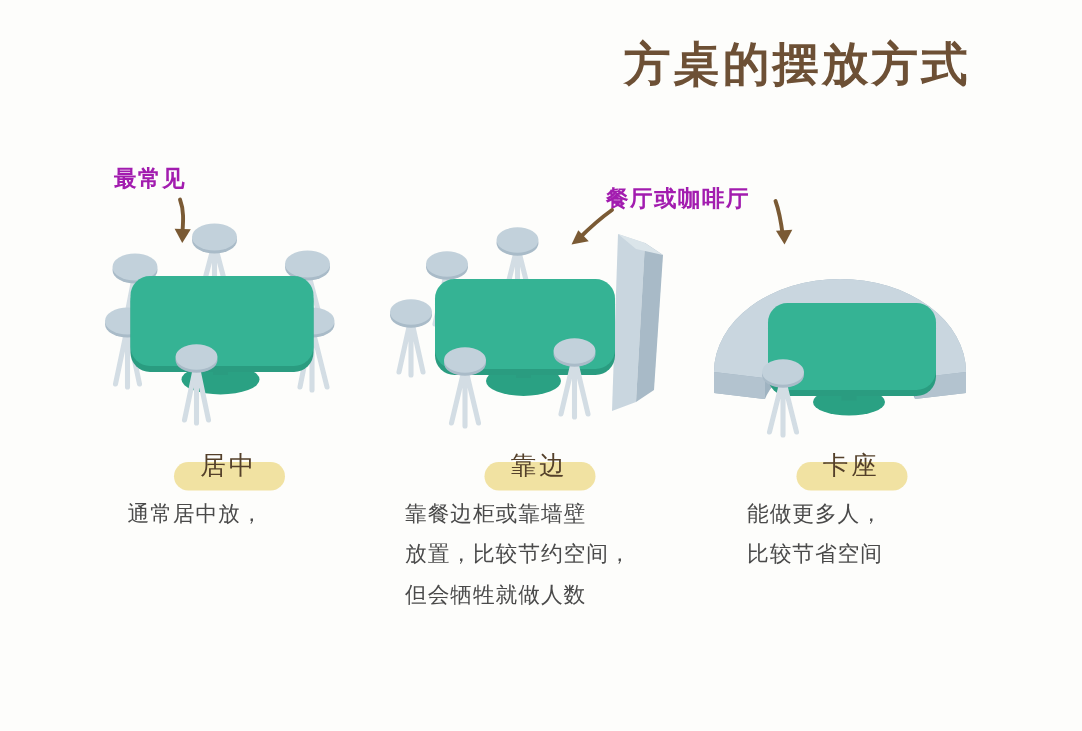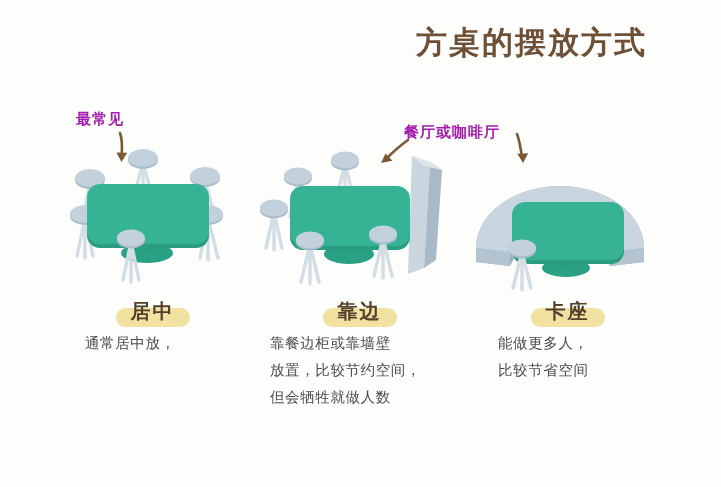--- a/index.html
+++ b/index.html
@@ -83,22 +83,22 @@
     top: 12px;
     width: 74px;
     height: 19px;
     margin-left: -37px;
     background: #f0e09a;
     border-radius: 11px;
     opacity: 0.92;
   }
   .pill-text {
     position: relative;
-    font-size: 20px;
-    font-weight: bold;
+    font-size: 17px;
+    font-weight: normal;
     color: #54402a;
     letter-spacing: 2px;
     line-height: 30px;
   }
 
   
   .caption {
     font-size: 14.5px;
     line-height: 27px;
     color: #4a4a4a;

